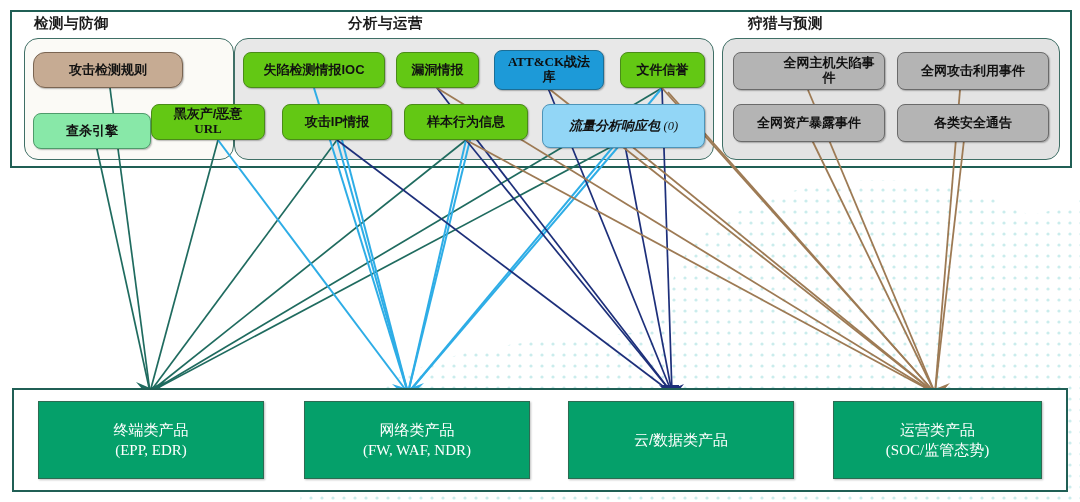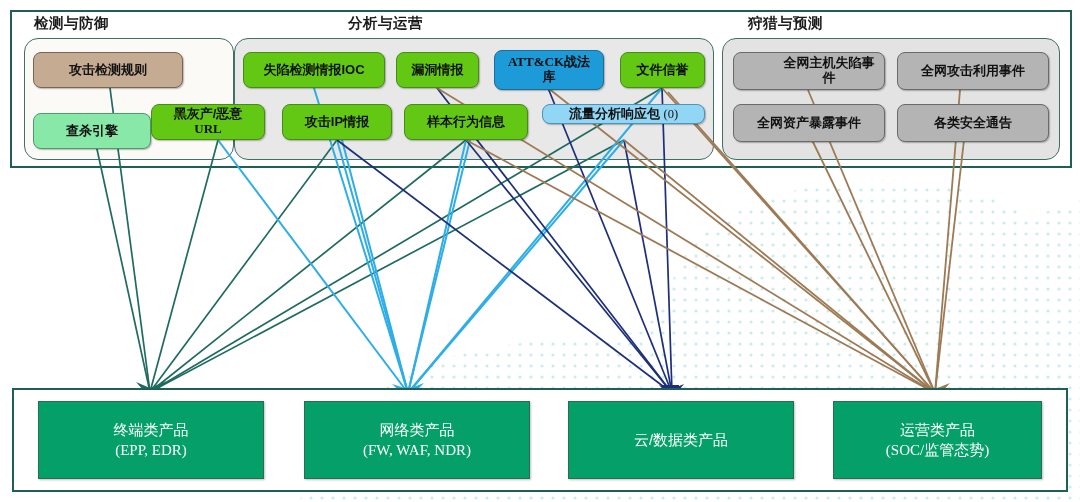--- a/index.html
+++ b/index.html
@@ -196,21 +196,21 @@
       <line x1="624" y1="140" x2="935" y2="393"></line>
       <line x1="808" y1="90" x2="935" y2="393"></line>
       <line x1="812" y1="140" x2="935" y2="393"></line>
       <line x1="960" y1="90" x2="935" y2="393"></line>
       <line x1="964" y1="140" x2="935" y2="393"></line>
     </g>
     <polygon points="935,399 920,384 935,389 950,383" fill="#9d7a54"></polygon>
     <polygon points="935,400 924,386 937,391 948,385" fill="#9d7a54"></polygon>
   </svg>
 
-  <div class="node tan" style="left:33px;  top:52px;  width:150px; height:36px;">
+  <div class="node tan" style="left:33px;  top:52px;  width:150px; height:36px;border-radius:12px;">
     <span>攻击检测规则</span>
   </div>
   <div class="node mint" style="left:33px;  top:104px; width:118px; height:36px;">
     <span>查杀引擎</span>
   </div>
   <div class="node green" style="left:151px; top:104px; width:114px; height:36px;">
     <span style="display:block;">
       <span>黑灰产/恶意</span><br>
       <span style="font-family:'Liberation Serif',serif;font-weight:bold;">URL</span>
     </span>
@@ -230,21 +230,21 @@
   </div>
   <div class="node green" style="left:620px; top:52px;  width:85px;  height:36px;">
     <span>文件信誉</span>
   </div>
   <div class="node green" style="left:282px; top:104px; width:110px; height:36px;">
     <span>攻击IP情报</span>
   </div>
   <div class="node green" style="left:404px; top:104px; width:124px; height:36px;">
     <span>样本行为信息</span>
   </div>
-  <div class="node skyblue" style="left:542px; top:104px; width:163px; height:20px;">
+  <div class="node skyblue" style="left:542px; top:104px; width:163px; height:44px;font-style:italic;">
     <span>
       <span>流量分析响应包</span>
       <span class="paren" style="font-family:'Liberation Serif',serif;">(0)</span>
     </span>
   </div>
 
   <div class="node gray" style="left:733px; top:52px;  width:152px; height:38px;padding-left:44px;">
     <span>全网主机失陷事件</span>
   </div>
   <div class="node gray" style="left:897px; top:52px;  width:152px; height:38px;">

